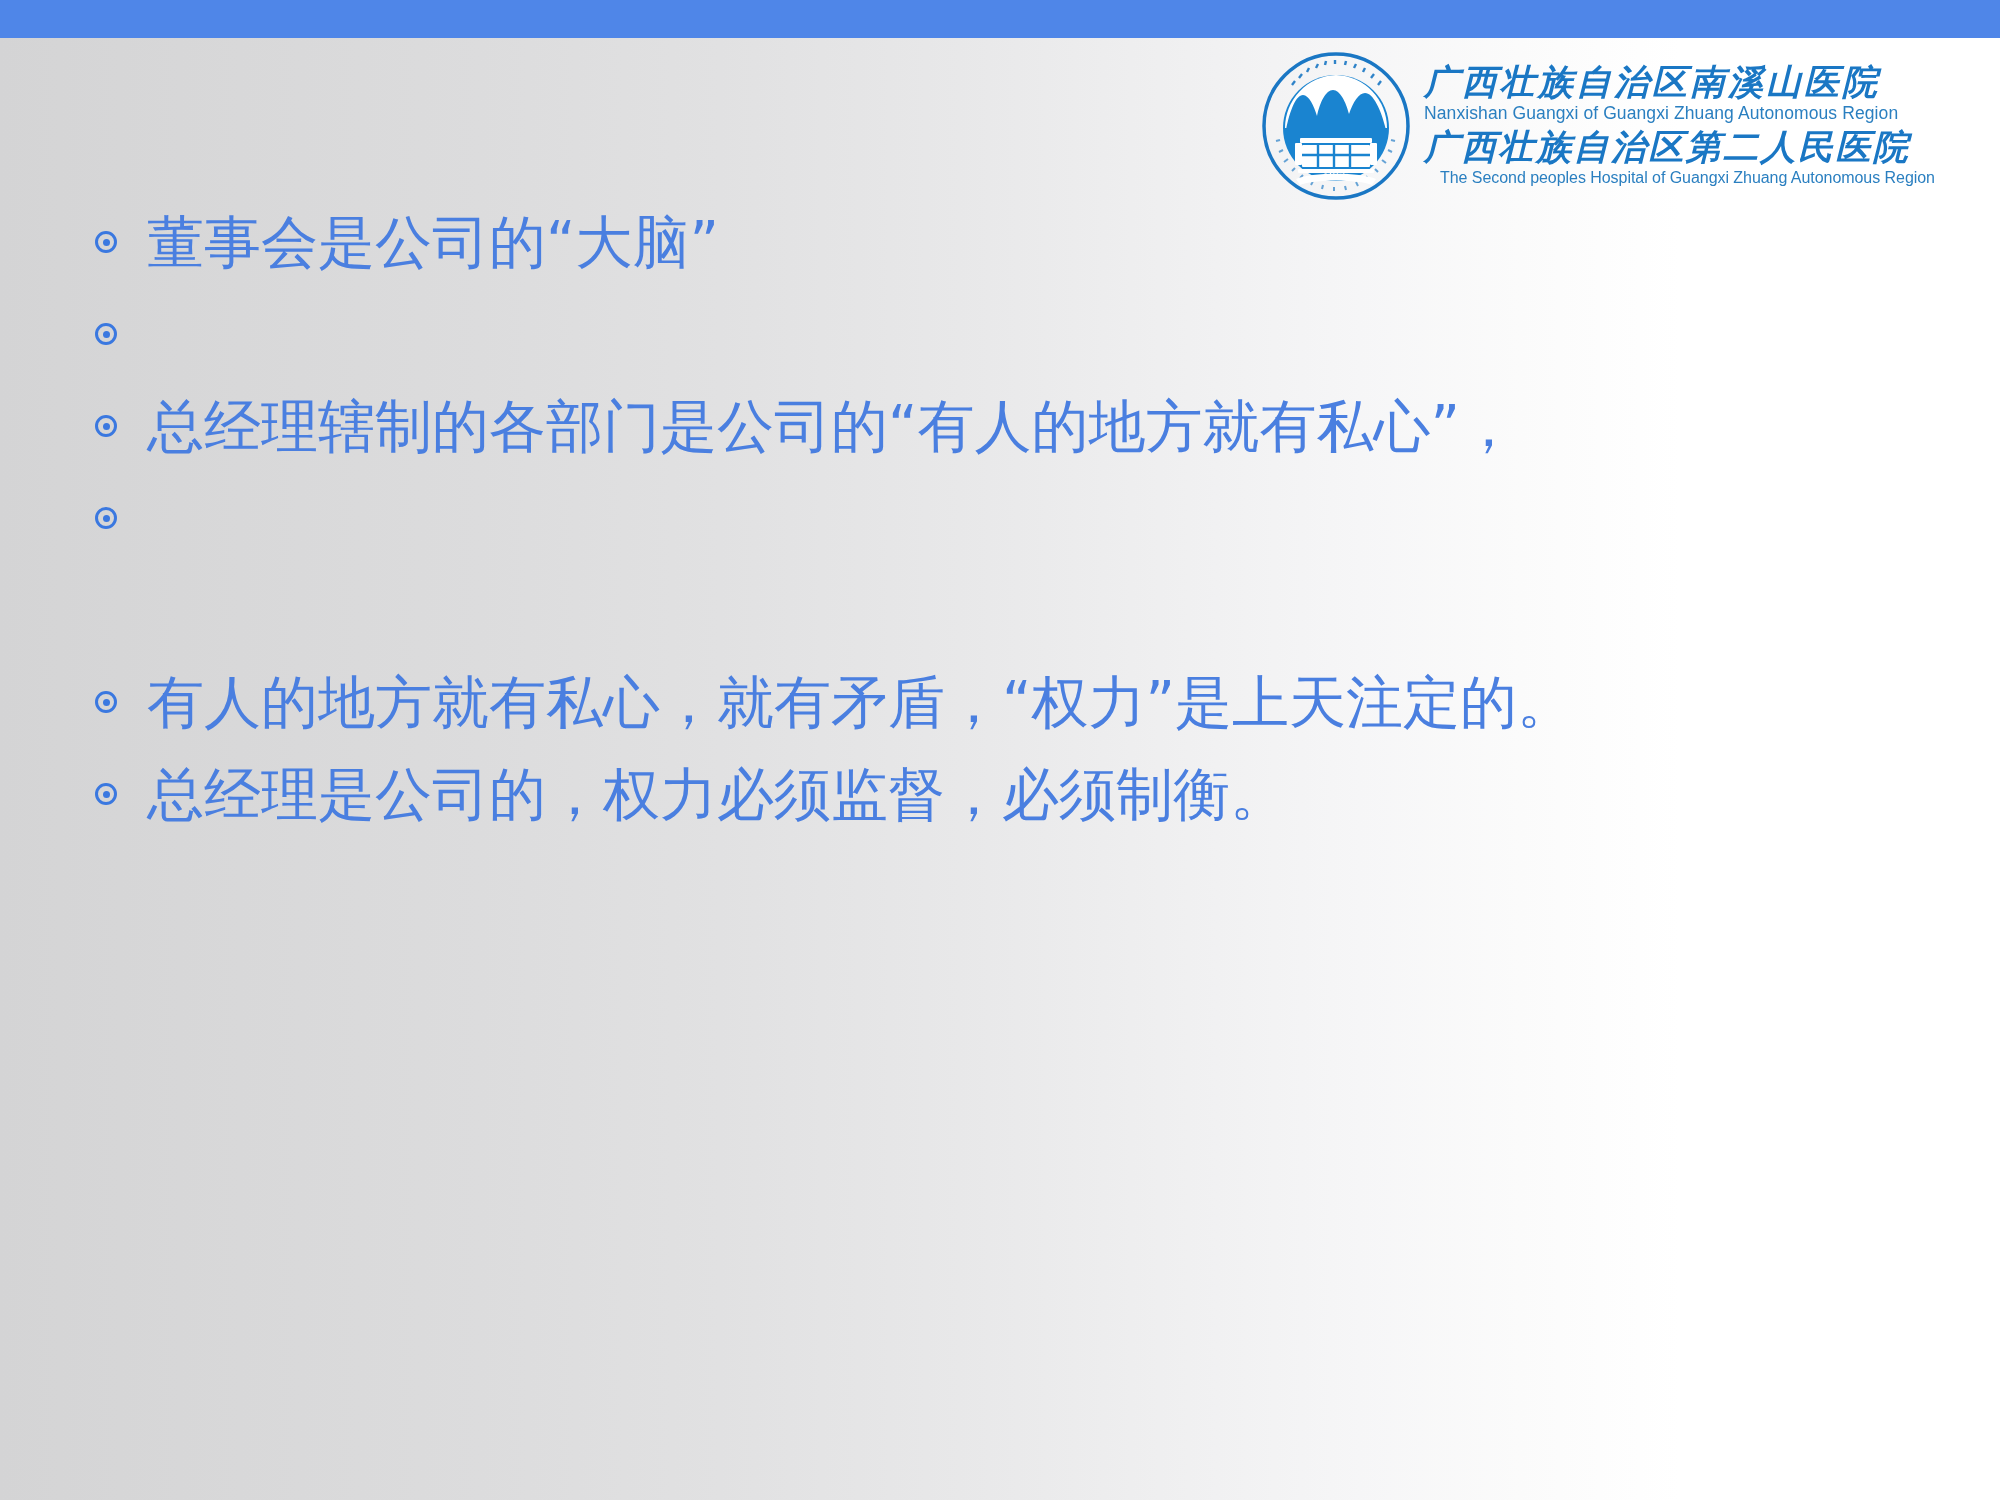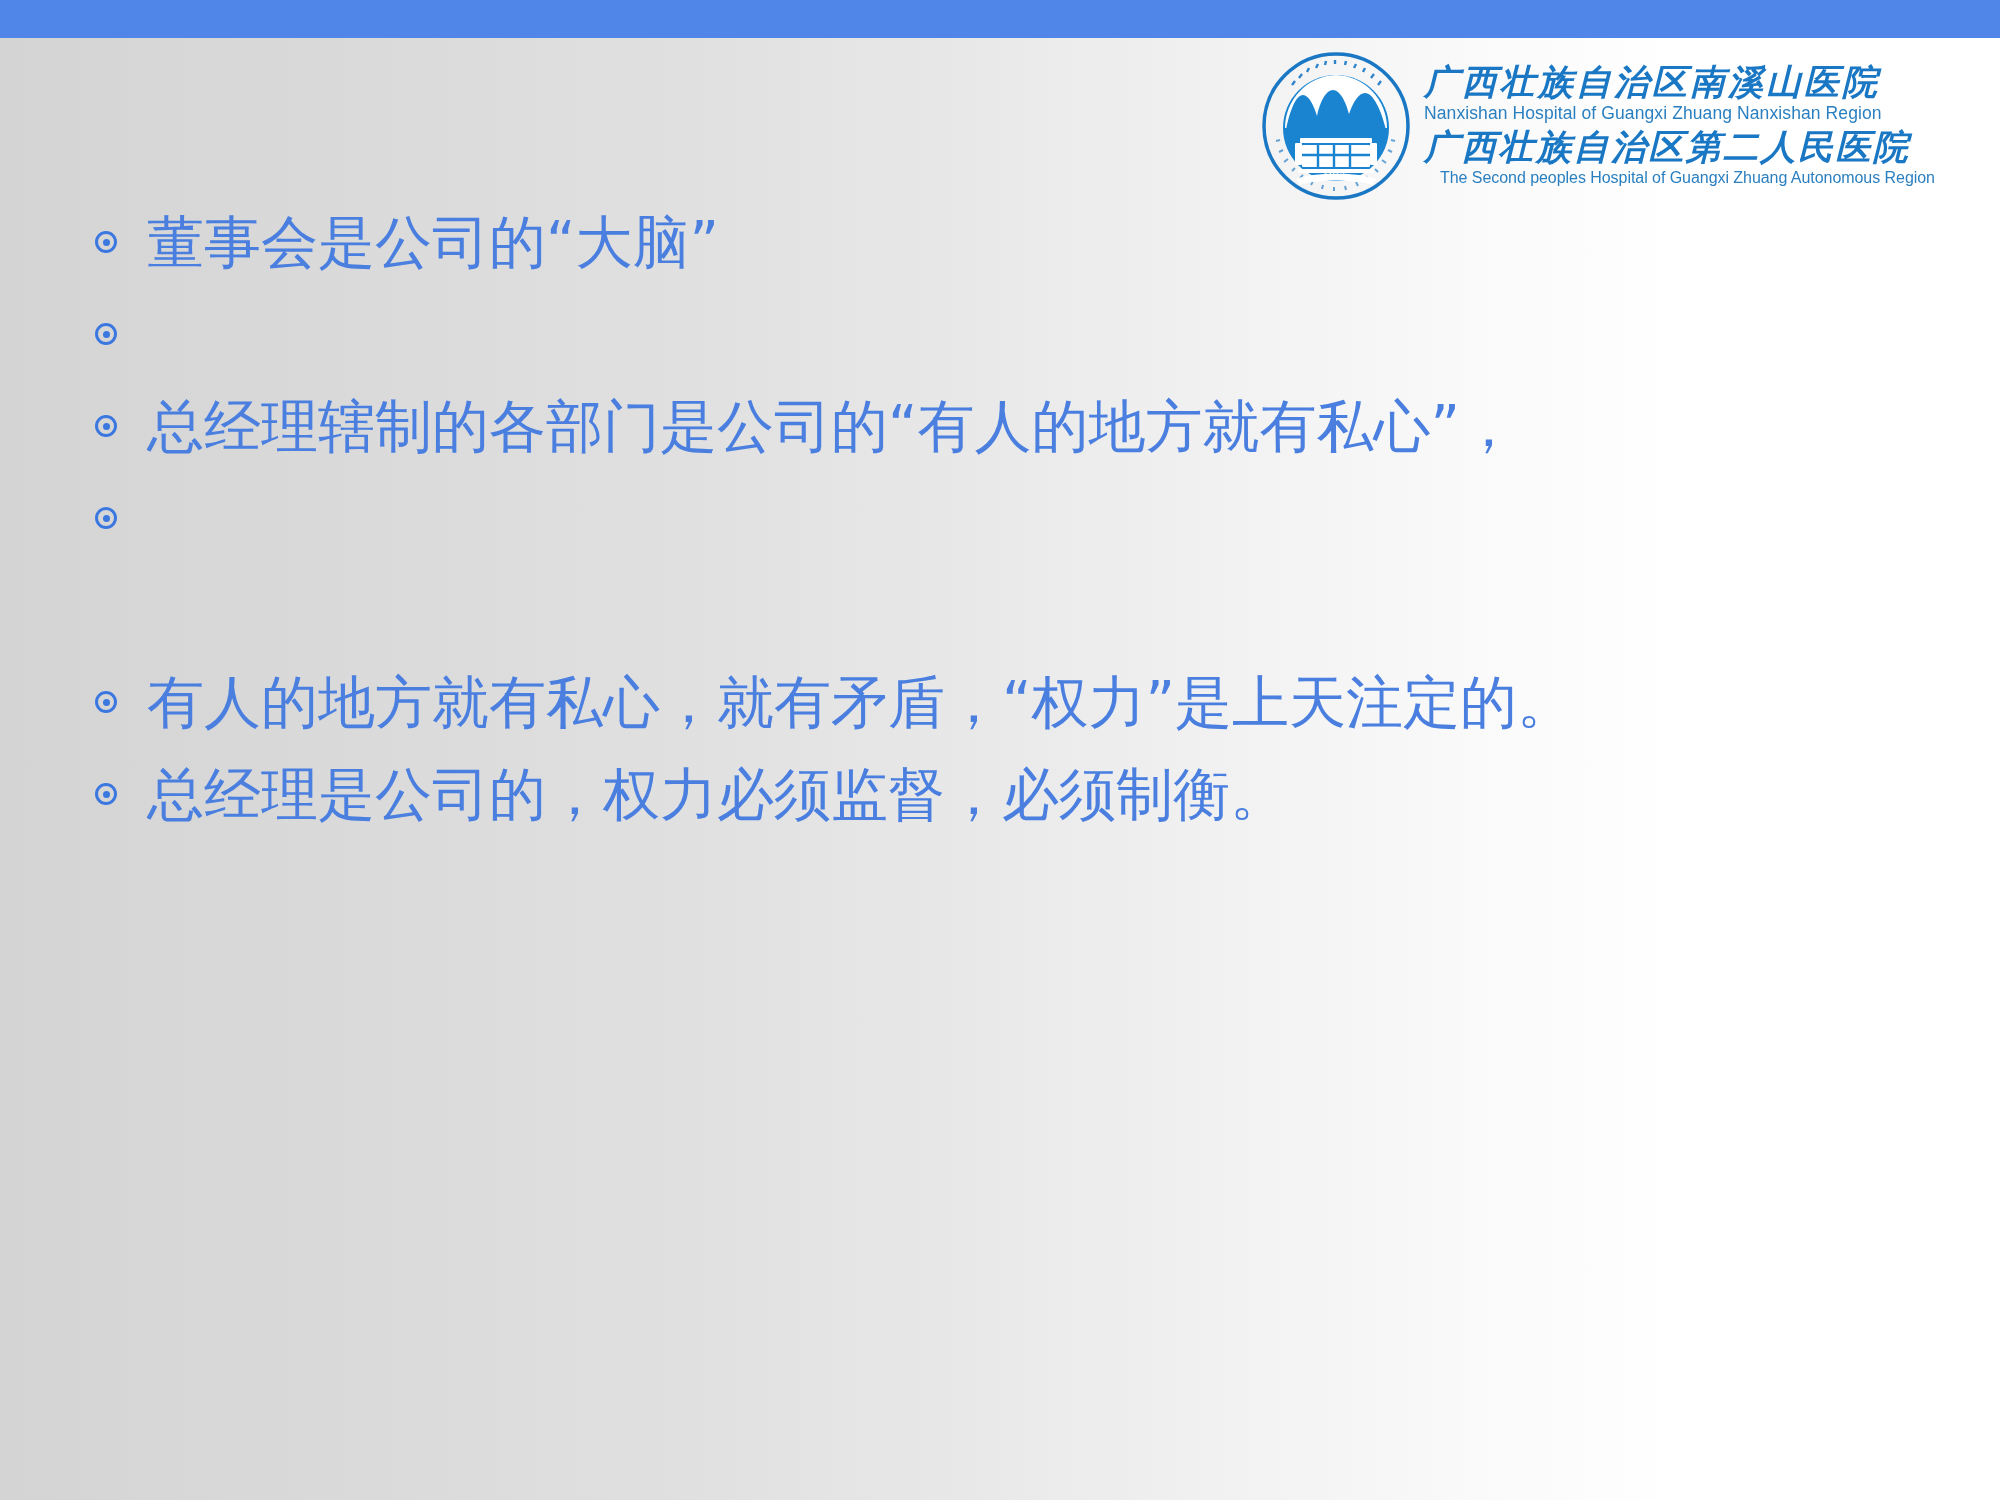--- a/index.html
+++ b/index.html
@@ -227,21 +227,21 @@
           <rect x="36" y="117" width="76" height="4" rx="1"></rect>
         </g>
 
         <path d="M34 127 C50 120 98 120 114 127 L110 133 C96 127 52 127 38 133 Z" fill="#ffffff"></path>
         <text x="74" y="127" font-family="Liberation Serif, serif" font-size="11" fill="#ffffff" text-anchor="middle" letter-spacing="1">1966</text>
       </svg>
     </div>
 
     <div class="logo-text">
       <div class="logo-cn">广西壮族自治区南溪山医院</div>
-      <div class="logo-en">Nanxishan  Hospital  of  Guangxi Zhuang Nanxishan Region</div>
+      <div class="logo-en">Nanxishan  Guangxi  of  Guangxi Zhuang Autonomous Region</div>
       <div class="logo-cn second">广西壮族自治区第二人民医院</div>
       <div class="logo-en small">The Second peoples  Hospital of Guangxi Zhuang Autonomous Region</div>
     </div>
   </div>
 
   <div class="bullets">
 
     <div class="bullet-row">
       <div class="bullet-marker">
           <div class="ring"></div>

